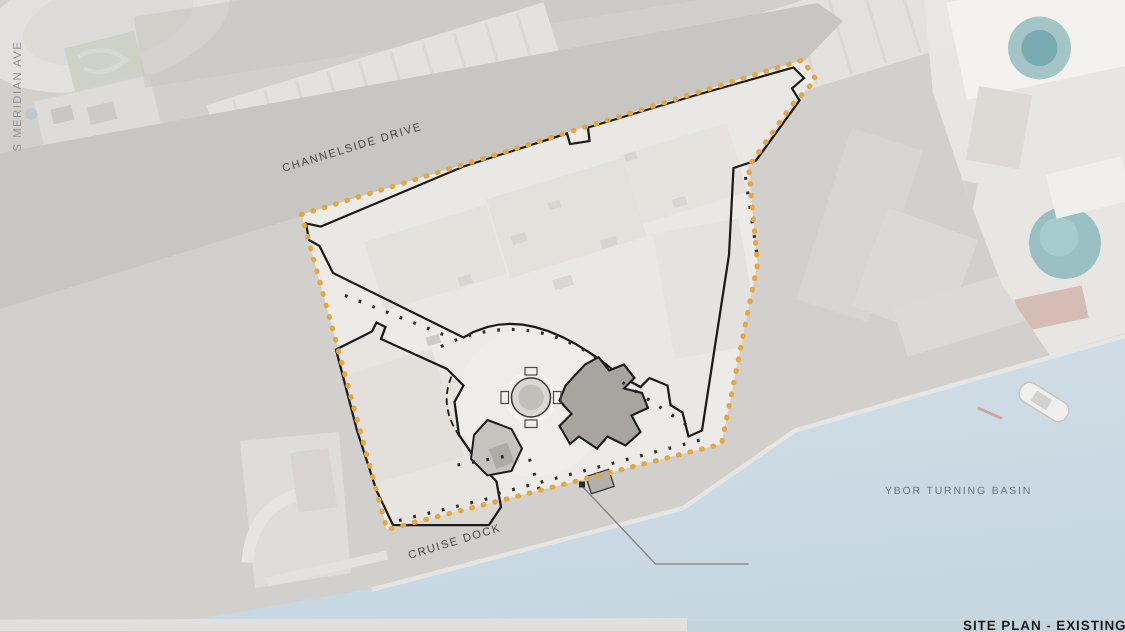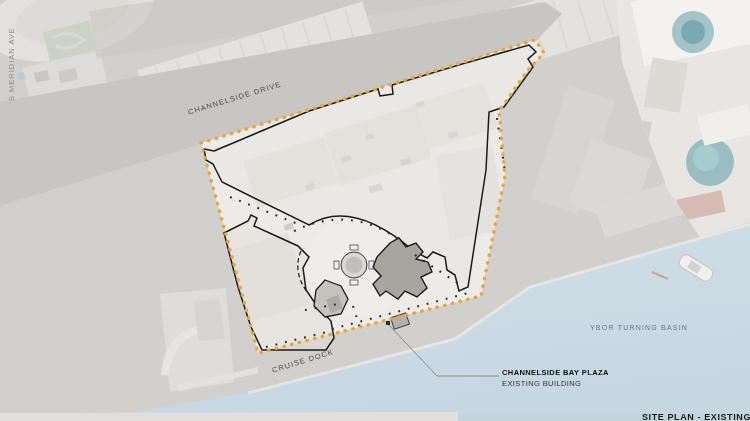--- a/index.html
+++ b/index.html
@@ -201,20 +201,16 @@
 </svg>
 
 <div class="maplabel vertical" style="left:7px;top:101px;">S MERIDIAN AVE</div>
 
 <div class="maplabel street" style="left:187px;top:108px;transform:rotate(-17deg);">CHANNELSIDE DRIVE</div>
 
 <div class="maplabel street" style="left:271px;top:366px;transform:rotate(-17deg);">CRUISE DOCK</div>
 
 <div class="maplabel water" style="left:590px;top:324px;">YBOR TURNING BASIN</div>
 
-<div class="callout">
-  <div class="title">CHANNELSIDE BAY PLAZA</div>
-  <div class="sub">EXISTING BUILDING</div>
+
+<div class="caption">SITE PLAN - EXISTING</div>
+
 </div>
 
-<div class="caption">SITE PLAN - EXISTING</div>
-
-</div>
-
 </body></html>

